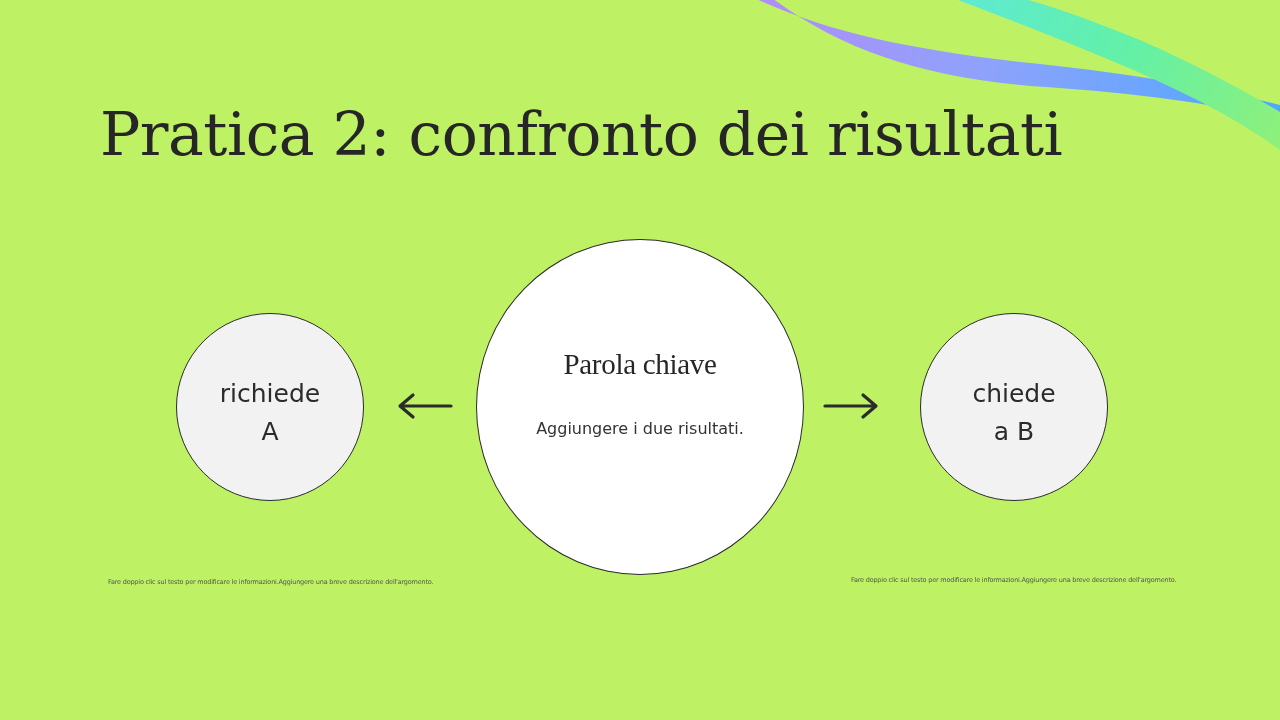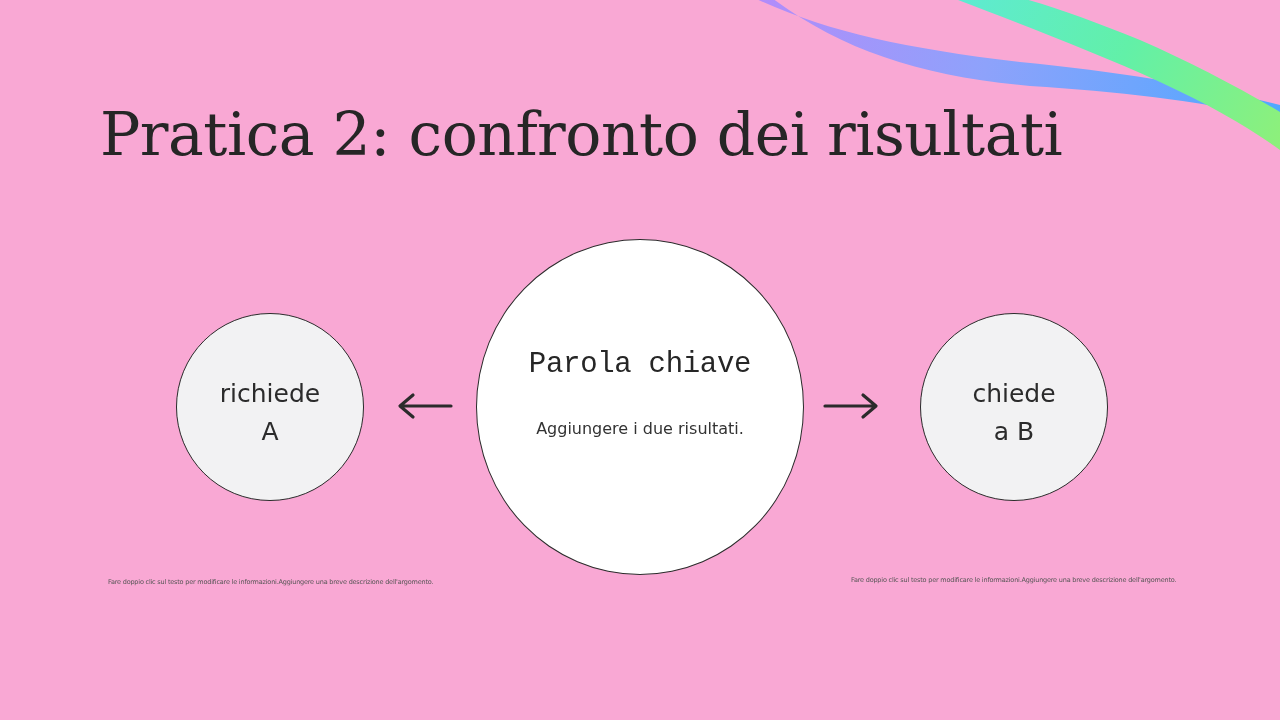--- a/index.html
+++ b/index.html
@@ -7,21 +7,21 @@
       padding: 0;
       width: 1280px;
       height: 720px;
       overflow: hidden;
       background: #ffffff;
     }
     .slide {
       position: relative;
       width: 1280px;
       height: 720px;
-      background: #f9a8d4;
+      background: #bef264;
       overflow: hidden;
     }
     .ribbons {
       position: absolute;
       left: 0;
       top: 0;
       width: 1280px;
       height: 720px;
       pointer-events: none;
     }
@@ -67,21 +67,21 @@
     .side-label {
       font-family: "DejaVu Sans", "Liberation Sans", sans-serif;
       font-size: 25px;
       line-height: 38px;
       color: #2b2b2b;
       width: 150px;
       white-space: pre-line;
       margin-top: 11px;
     }
     .center-heading {
-      font-family: Liberation Mono, monospace;
+      font-family: Liberation Serif, serif;
       font-size: 29px;
       color: #262626;
       margin-top: -28px;
       letter-spacing: -0.3px;
     }
     .center-body {
       font-family: "DejaVu Sans", "Liberation Sans", sans-serif;
       font-size: 16px;
       color: #333333;
       margin-top: 38px;

